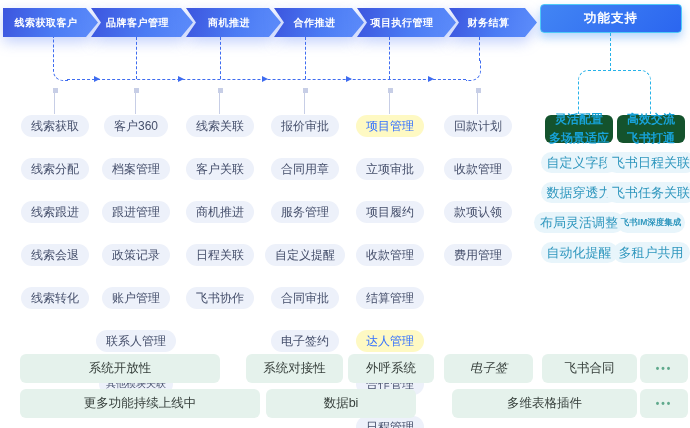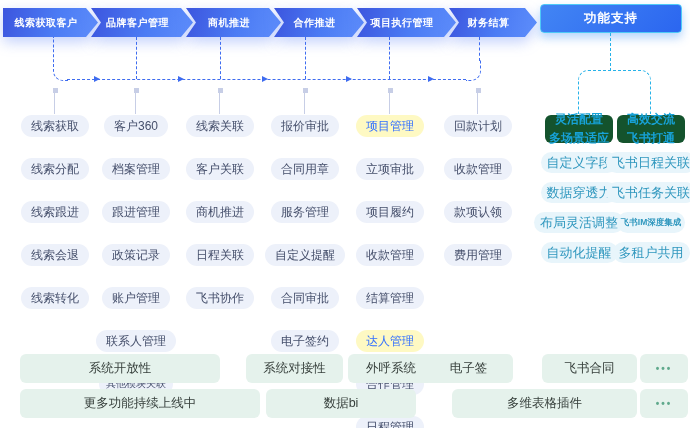--- a/index.html
+++ b/index.html
@@ -198,21 +198,21 @@
         <div class="spill">飞书任务关联</div>
         <div class="spill small">飞书IM深度集成</div>
         <div class="spill">多租户共用</div>
       </div>
     </div>
 
   <div id="bottom-layer">
       <div class="bbox" style="left: 20px; width: 200px; top: 354px;">系统开放性</div>
       <div class="bbox" style="left: 246px; width: 97px; top: 354px;">系统对接性</div>
       <div class="bbox" style="left: 348px; width: 86px; top: 354px;">外呼系统</div>
-      <div class="bbox" style="left: 424px; width: 89px; top: 354px;">电子签</div>
+      <div class="bbox" style="left: 444px; width: 89px; top: 354px; font-style: italic;">电子签</div>
       <div class="bbox" style="left: 542px; width: 95px; top: 354px;">飞书合同</div>
       <div class="bbox dots" style="left: 640px; width: 48px; top: 354px;">•••</div>
       <div class="bbox" style="left: 20px; width: 240px; top: 389px;">更多功能持续上线中</div>
       <div class="bbox" style="left: 266px; width: 150px; top: 389px;">数据bi</div>
       <div class="bbox" style="left: 452px; width: 185px; top: 389px;">多维表格插件</div>
       <div class="bbox dots" style="left: 640px; width: 48px; top: 389px;">•••</div>
     </div>
 
 </div>
 

